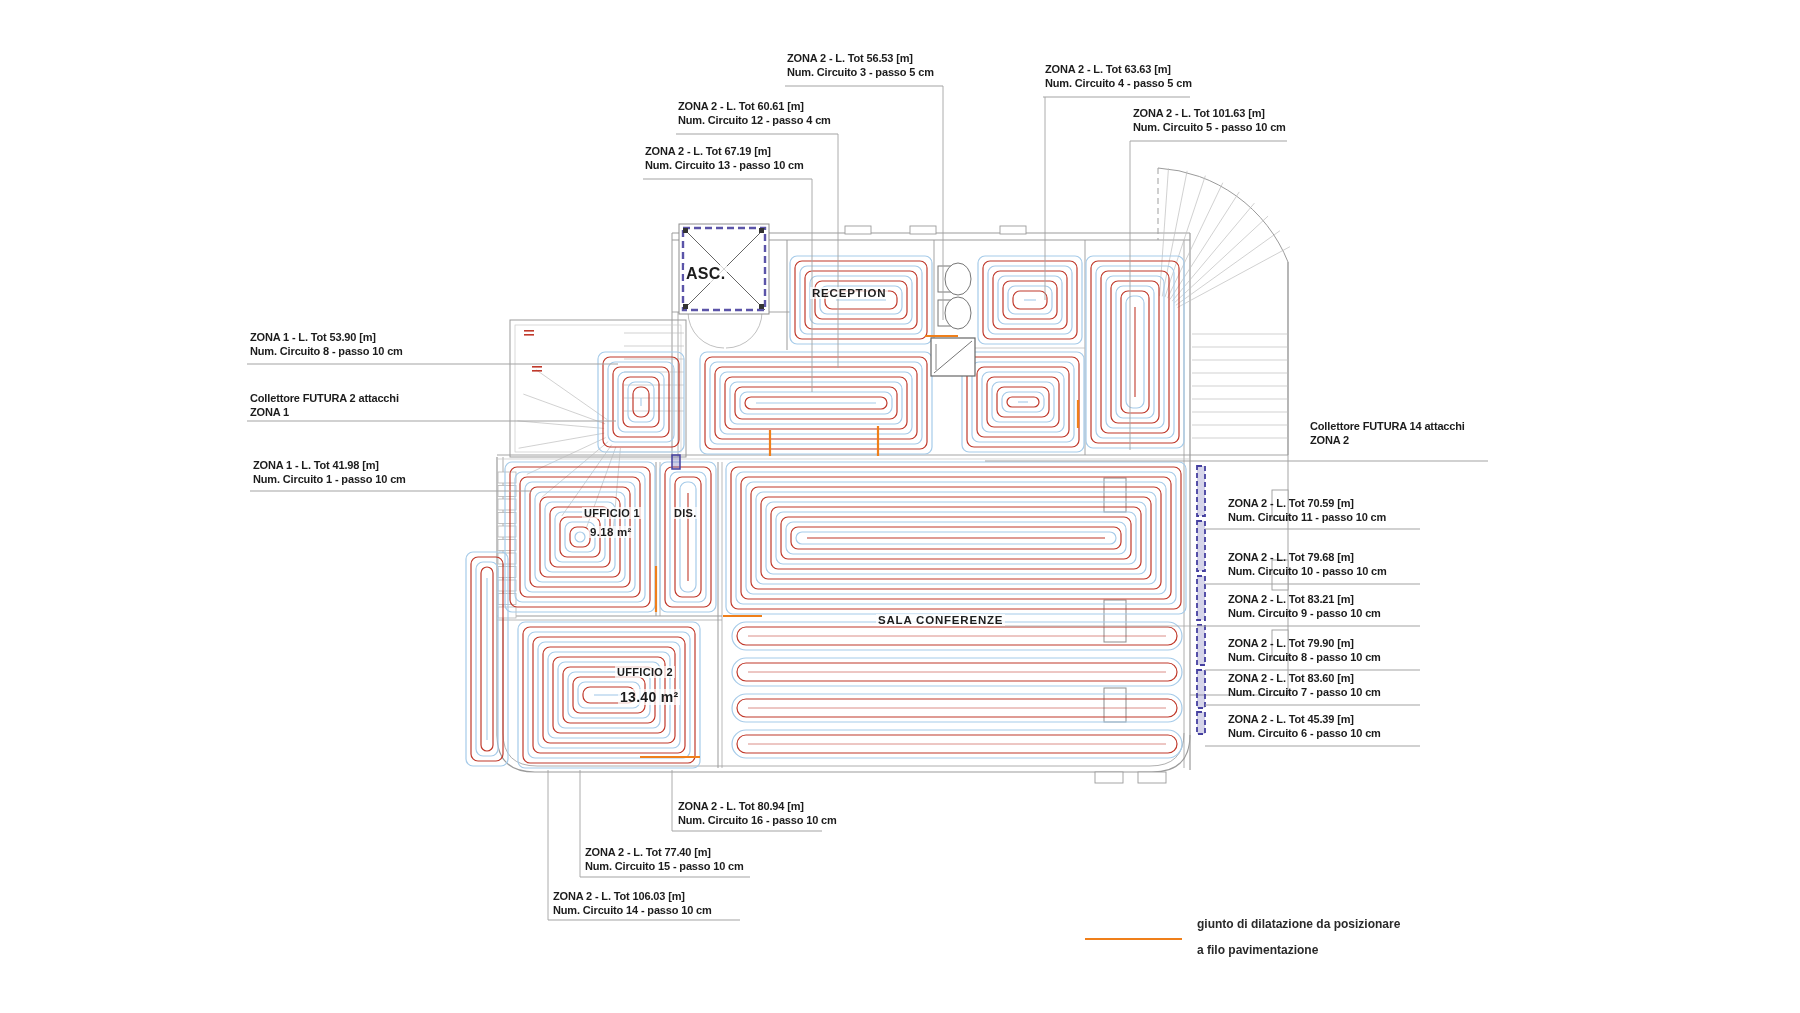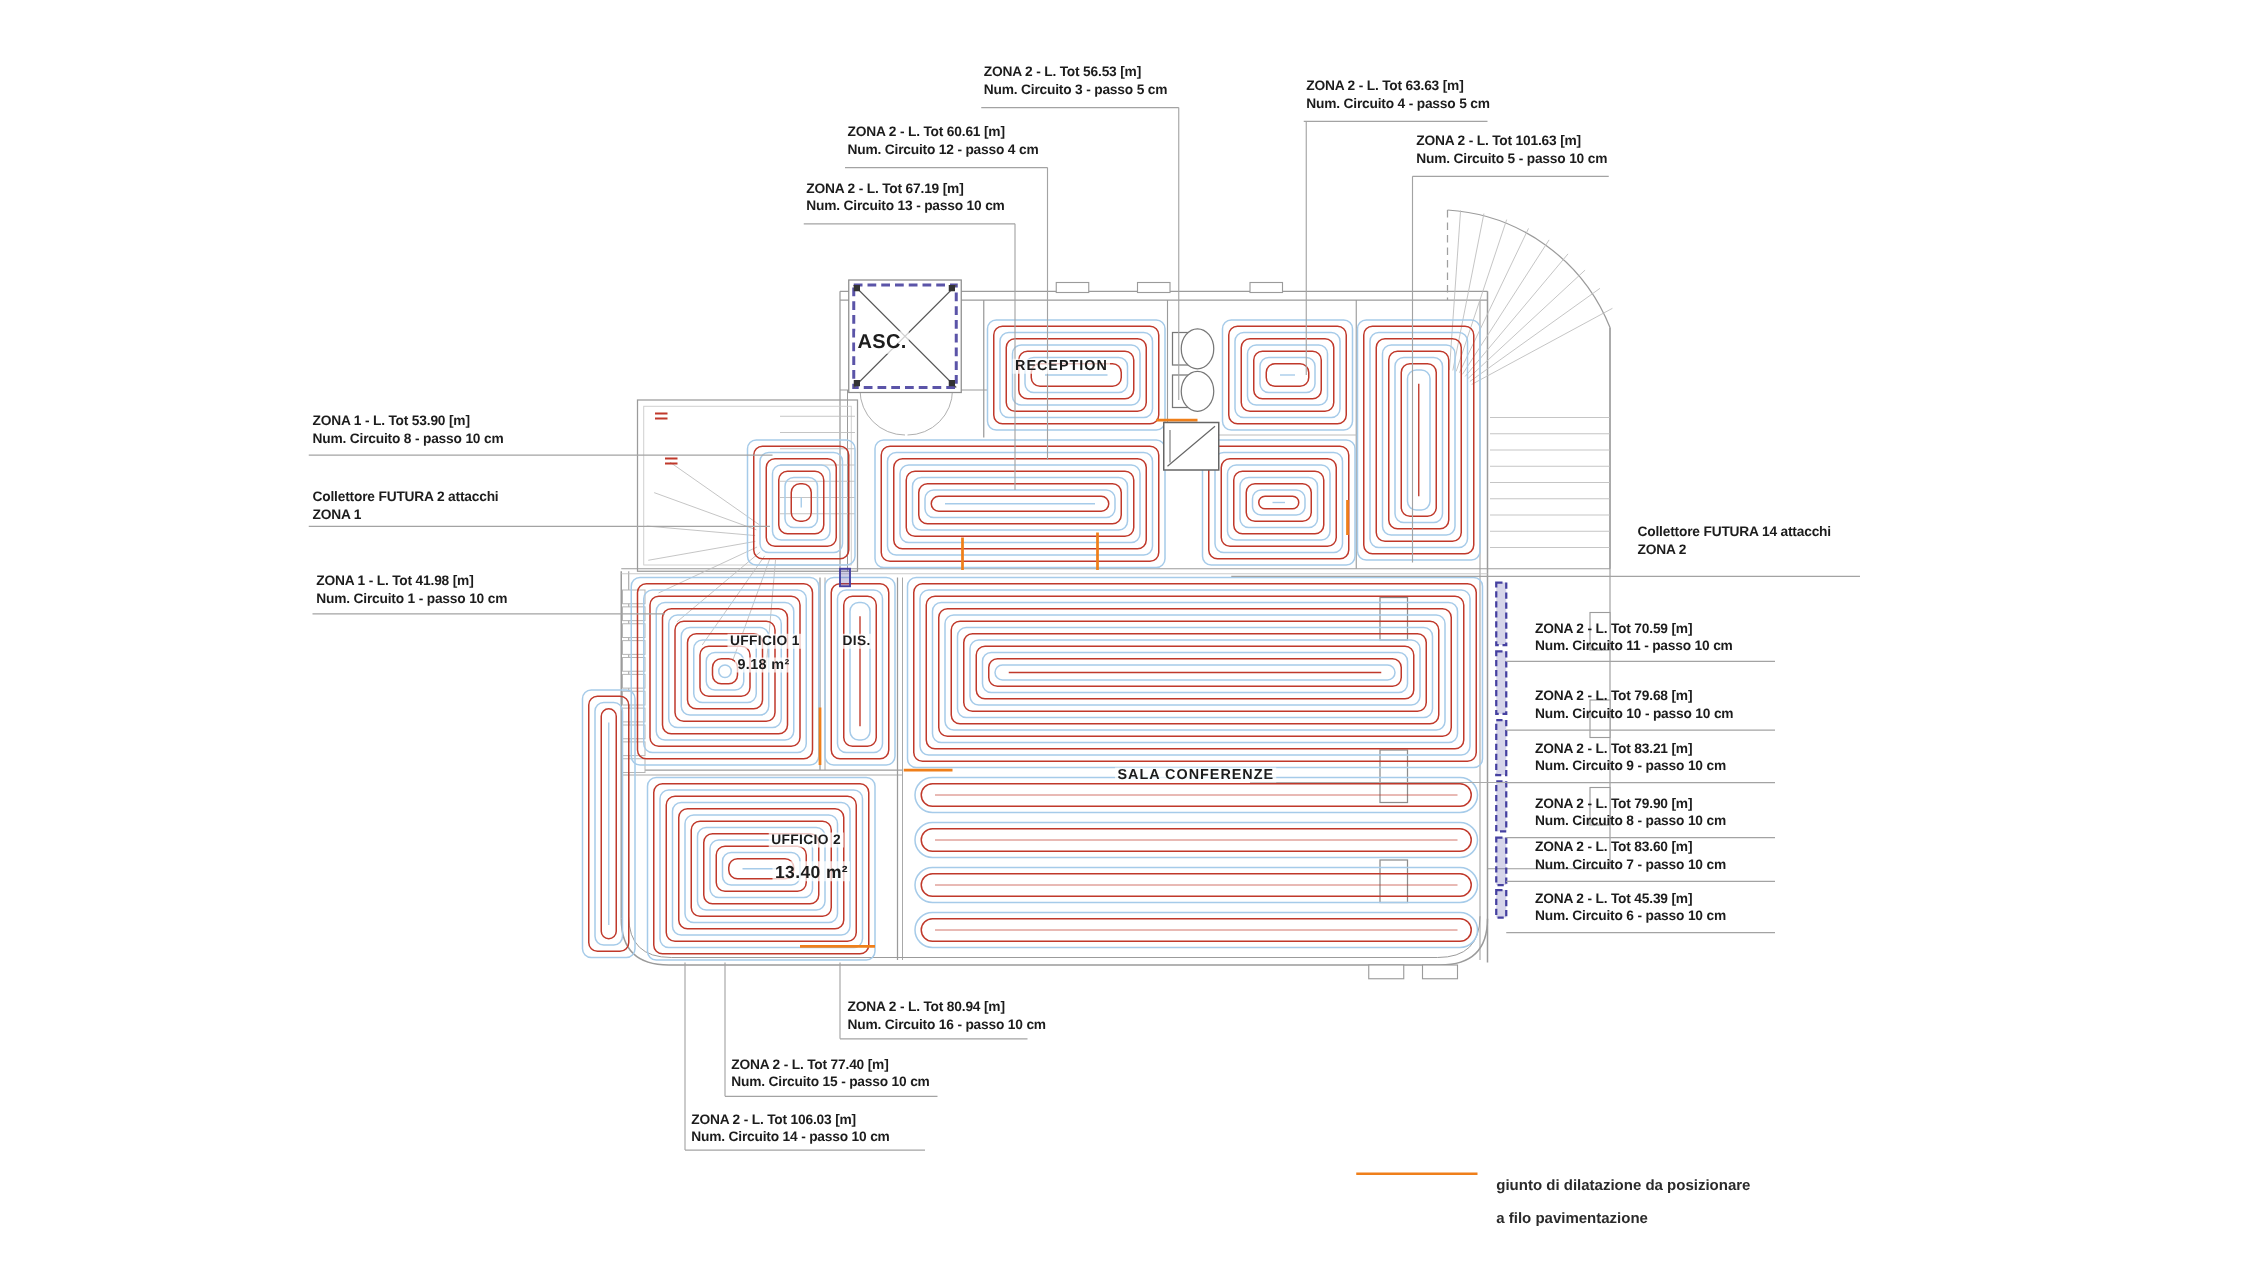--- a/index.html
+++ b/index.html
@@ -4,21 +4,21 @@
 <style>
   html,body{margin:0;padding:0;background:#fff;}
   #canvas{position:relative;width:1800px;height:1013px;background:#fff;overflow:hidden;
           font-family:"Liberation Sans",sans-serif;}
   #plan-svg{position:absolute;left:0;top:0;}
   .ann{position:absolute;font-size:11px;font-weight:700;line-height:13.5px;
        color:#1c1c1c;letter-spacing:-0.15px;white-space:nowrap;}
   .room{position:absolute;font-weight:700;color:#1c1c1c;white-space:nowrap;
         background:rgba(255,255,255,0.72);padding:0 2px;}
   .legend-line{position:absolute;height:2px;}
-  .legend-text{position:absolute;font-size:12px;font-weight:600;color:#2a2a2a;white-space:nowrap;margin-top:24px;}
+  .legend-text{position:absolute;font-size:12px;font-weight:600;color:#2a2a2a;white-space:nowrap;}
 </style>
 </head>
 <body>
 
 <div id="canvas">
   <svg id="plan-svg" width="1800" height="1013" viewBox="0 0 1800 1013">
       <g>
         <line x1="672" y1="233" x2="1190" y2="233" stroke="#9b9b9b" stroke-width="1"></line>
         <line x1="672" y1="240" x2="1190" y2="240" stroke="#9b9b9b" stroke-width="1"></line>
         <line x1="672" y1="233" x2="672" y2="457" stroke="#9b9b9b" stroke-width="1"></line>
@@ -315,21 +315,21 @@
       </g>
     </svg>
   <div id="rooms-layer">
       <div class="room" style="left: 684px; top: 265px; font-size: 16px; letter-spacing: 0.3px;">ASC.</div>
       <div class="room" style="left: 810px; top: 287px; font-size: 11.5px; letter-spacing: 0.8px;">RECEPTION</div>
       <div class="room" style="left: 582px; top: 507px; font-size: 11px; letter-spacing: 0.3px;">UFFICIO 1</div>
       <div class="room" style="left: 588px; top: 526px; font-size: 11.5px; letter-spacing: 0.3px;">9.18 m²</div>
       <div class="room" style="left: 672px; top: 507px; font-size: 11px; letter-spacing: 0.3px;">DIS.</div>
       <div class="room" style="left: 615px; top: 666px; font-size: 11px; letter-spacing: 0.3px;">UFFICIO 2</div>
       <div class="room" style="left: 618px; top: 689px; font-size: 14px; letter-spacing: 0.3px;">13.40 m²</div>
-      <div class="room" style="left: 876px; top: 614px; font-size: 11.5px; letter-spacing: 0.8px; margin-left: 16px;">SALA CONFERENZE</div>
+      <div class="room" style="left: 876px; top: 614px; font-size: 11.5px; letter-spacing: 0.8px;">SALA CONFERENZE</div>
     </div>
   <div id="ann-layer">
       <div class="ann" style="left: 787px; top: 52px;">
         <div>ZONA 2 - L. Tot 56.53 [m]</div>
         <div>Num. Circuito 3 - passo 5 cm</div>
       </div>
       <div class="ann" style="left: 678px; top: 100px;">
         <div>ZONA 2 - L. Tot 60.61 [m]</div>
         <div>Num. Circuito 12 - passo 4 cm</div>
       </div>

